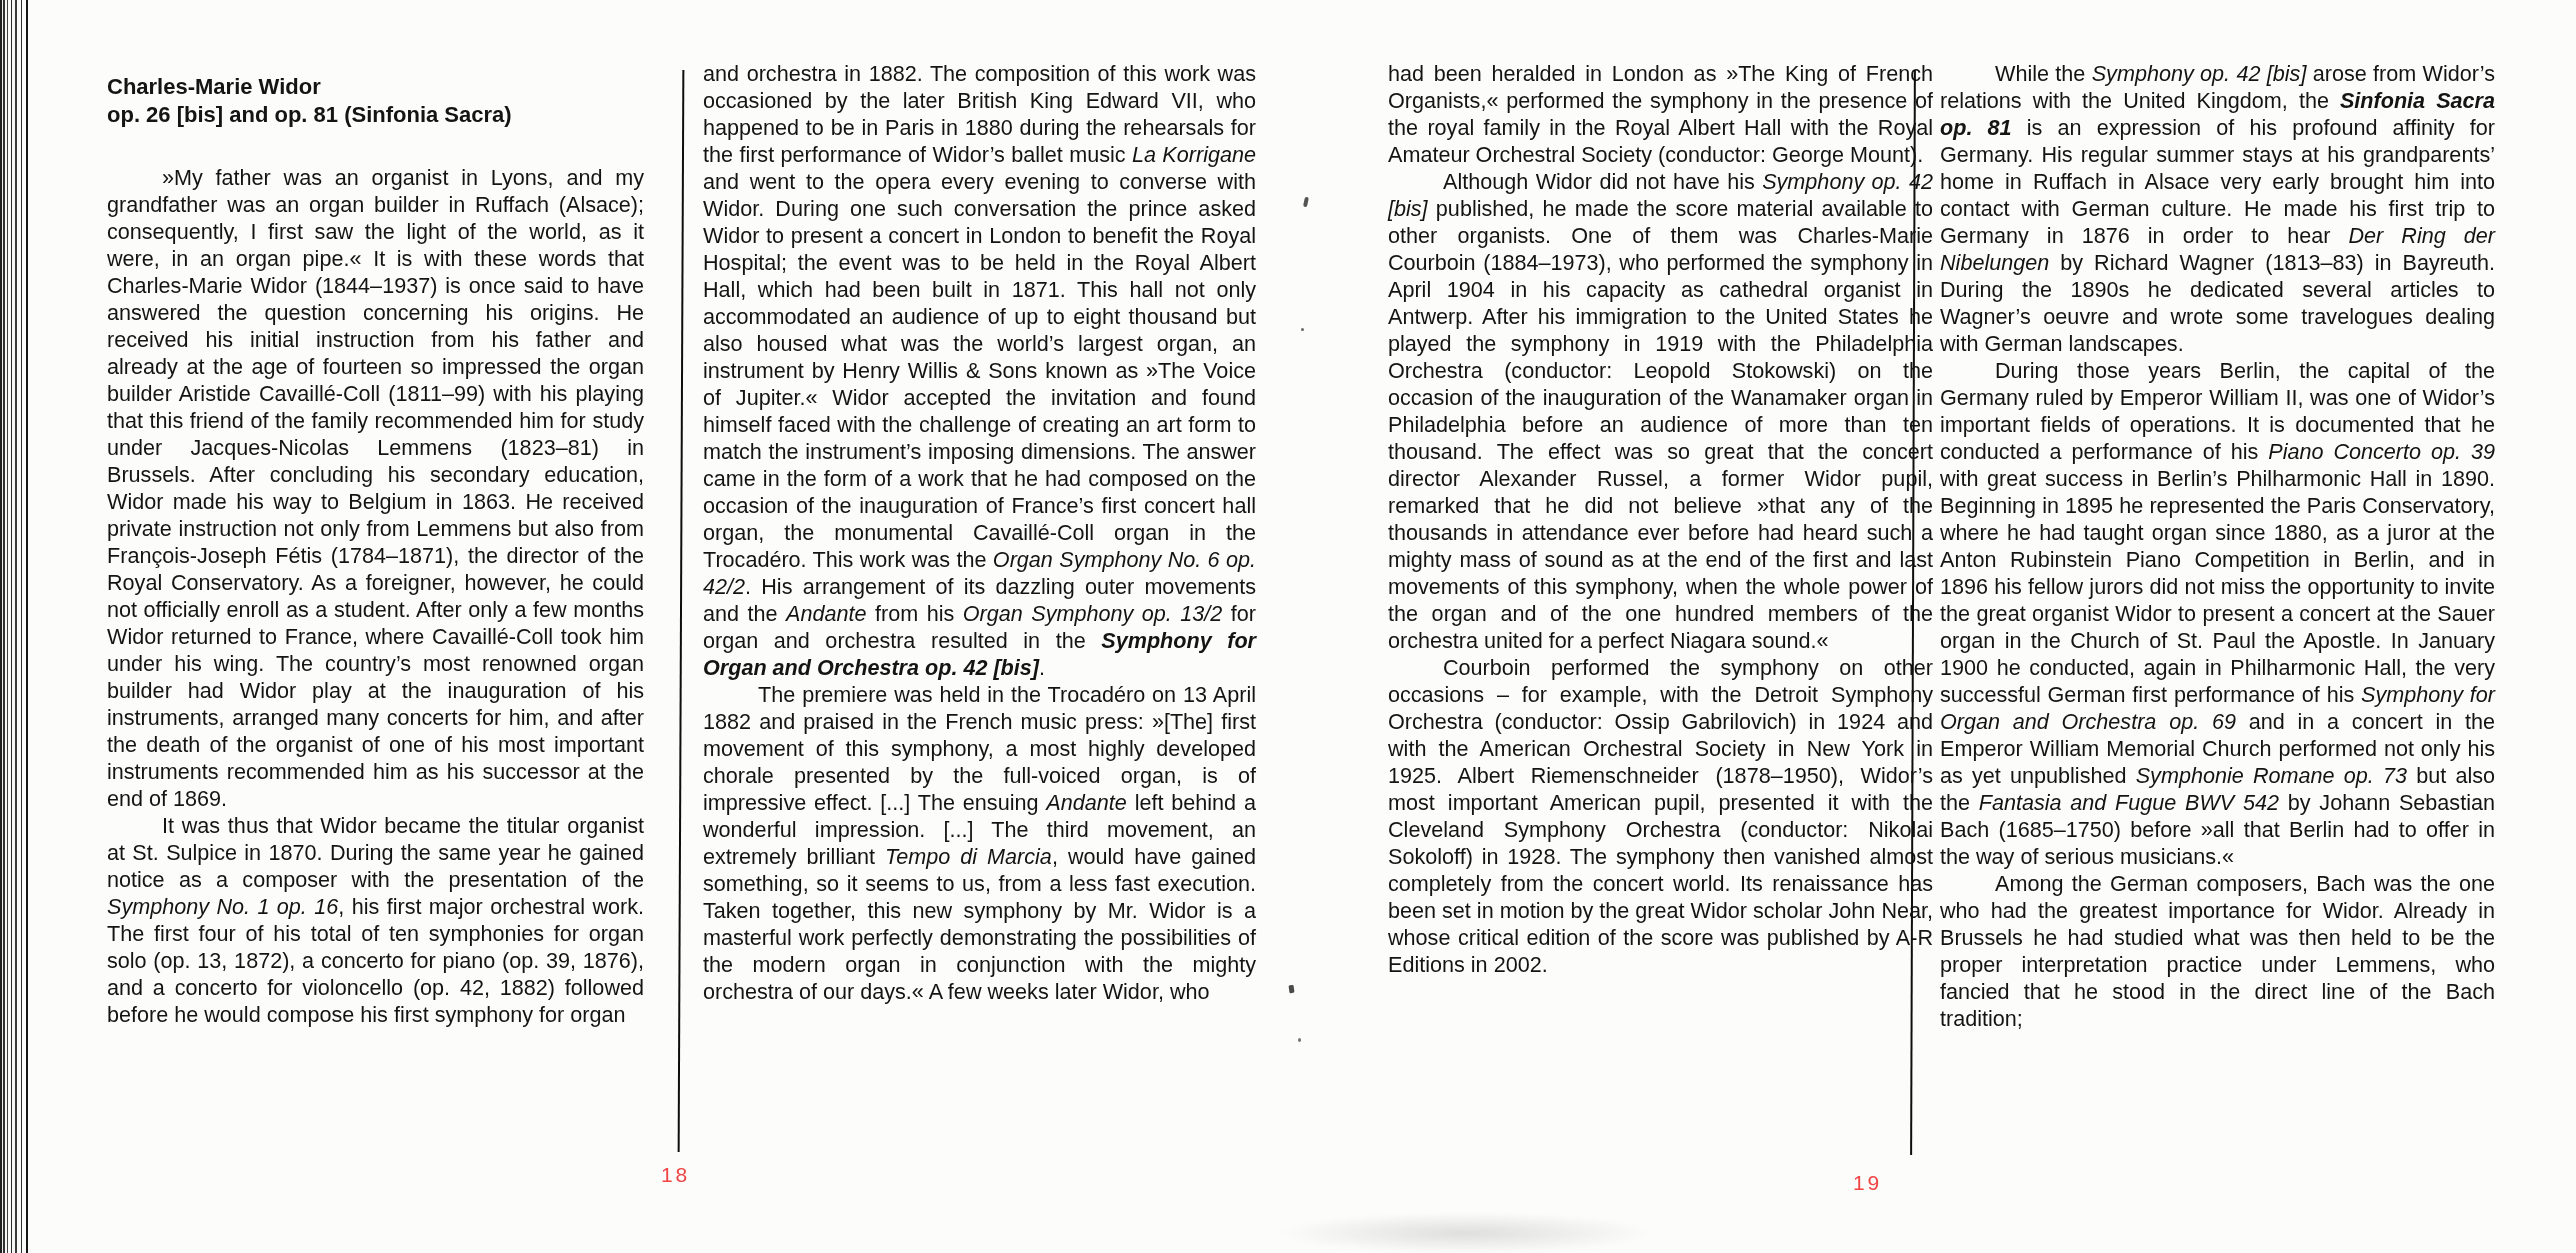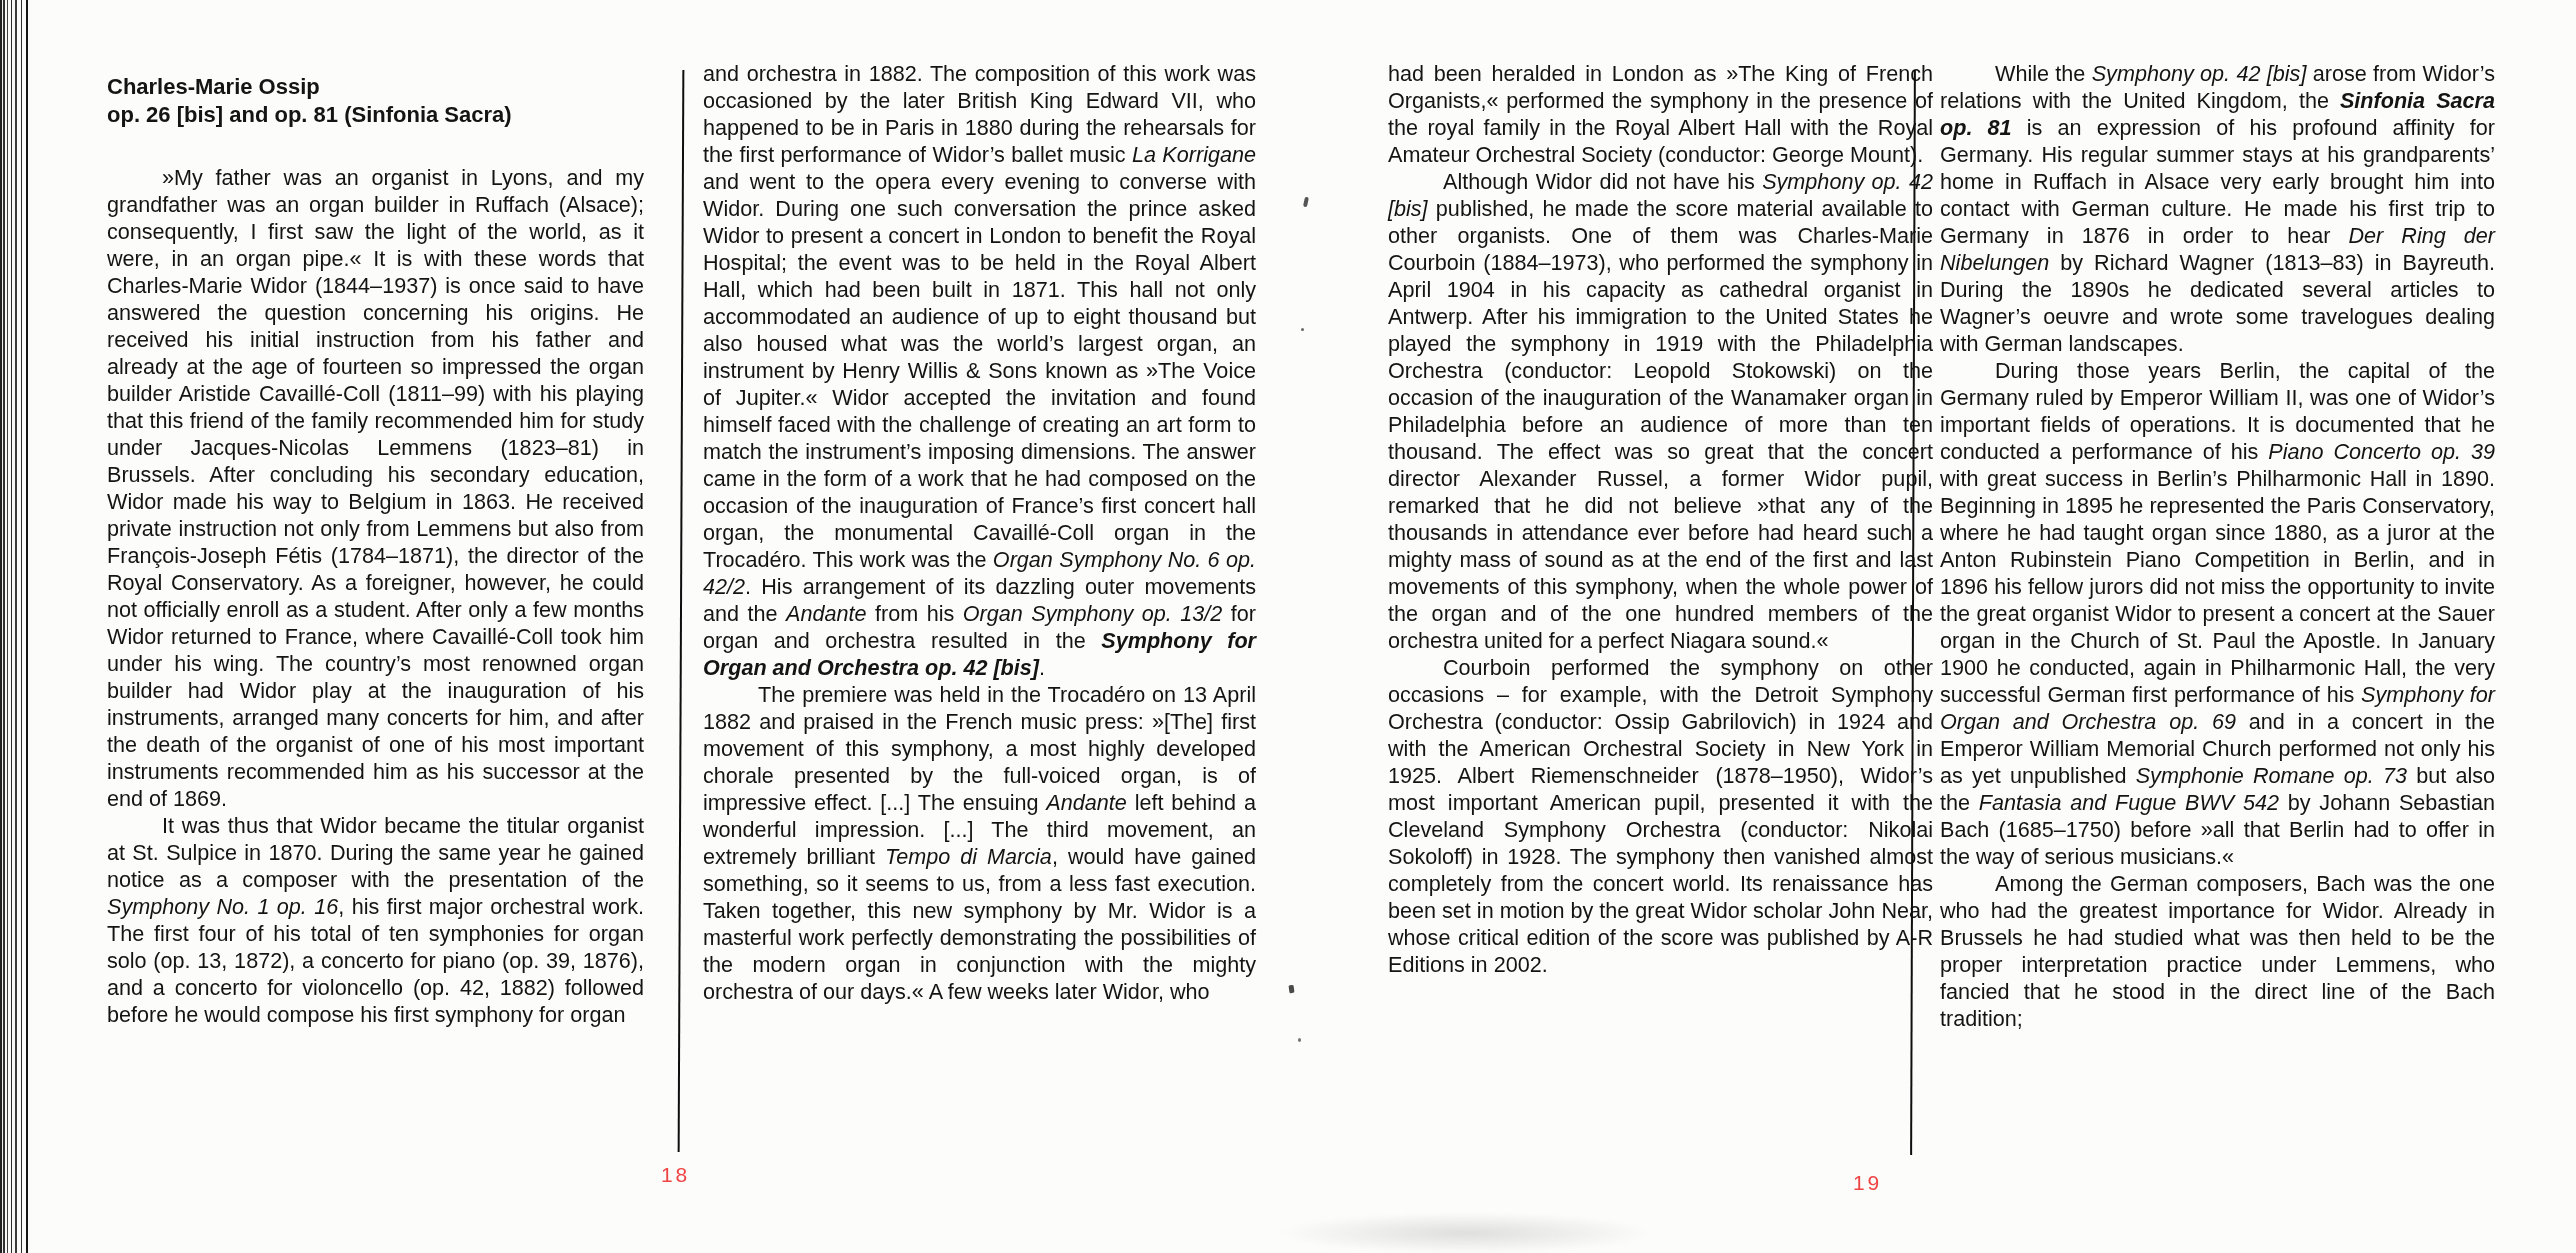--- a/index.html
+++ b/index.html
@@ -62,21 +62,21 @@
 </style>
 </head>
 <body>
 
 <div class="spread">
 
   <div class="binding"></div>
 
   <div class="column" id="col-1">
     <h1 class="heading">
-      <span>Charles-Marie Ossip</span>
+      <span>Charles-Marie Widor</span>
       <span>op. 26 [bis] and op. 81 (Sinfonia Sacra)</span>
     </h1>
     <div class="col-body">
         <p class="para indent"><span>»My father was an organist in Lyons, and my grandfather was an organ builder in Ruffach (Alsace); consequently, I first saw the light of the world, as it were, in an organ pipe.« It is with these words that Charles-Marie Widor (1844–1937) is once said to have answered the question concerning his origins. He received his initial instruction from his father and already at the age of fourteen so impressed the organ builder Aristide Cavaillé-Coll (1811–99) with his playing that this friend of the family recommended him for study under Jacques-Nicolas Lemmens (1823–81) in Brussels. After concluding his secondary education, Widor made his way to Belgium in 1863. He received private instruction not only from Lemmens but also from François-Joseph Fétis (1784–1871), the director of the Royal Conservatory. As a foreigner, however, he could not officially enroll as a student. After only a few months Widor returned to France, where Cavaillé-Coll took him under his wing. The country’s most renowned organ builder had Widor play at the inauguration of his instruments, arranged many concerts for him, and after the death of the organist of one of his most important instruments recommended him as his successor at the end of 1869.</span></p>
         <p class="para indent"><span>It was thus that Widor became the titular organist at St. Sulpice in 1870. During the same year he gained notice as a composer with the presentation of the </span><span class="seg-i">Symphony No. 1 op. 16</span><span>, his first major orchestral work. The first four of his total of ten symphonies for organ solo (op. 13, 1872), a concerto for piano (op. 39, 1876), and a concerto for violoncello (op. 42, 1882) followed before he would compose his first symphony for organ</span></p>
       </div>
   </div>
 
   <div class="column" id="col-2">
       <p class="para"><span>and orchestra in 1882. The composition of this work was occasioned by the later British King Edward VII, who happened to be in Paris in 1880 during the rehearsals for the first performance of Widor’s ballet music </span><span class="seg-i">La Korrigane</span><span> and went to the opera every evening to converse with Widor. During one such conversation the prince asked Widor to present a concert in London to benefit the Royal Hospital; the event was to be held in the Royal Albert Hall, which had been built in 1871. This hall not only accommodated an audience of up to eight thousand but also housed what was the world’s largest organ, an instrument by Henry Willis &amp; Sons known as »The Voice of Jupiter.« Widor accepted the invitation and found himself faced with the challenge of creating an art form to match the instrument’s imposing dimensions. The answer came in the form of a work that he had composed on the occasion of the inauguration of France’s first concert hall organ, the monumental Cavaillé-Coll organ in the Trocadéro. This work was the </span><span class="seg-i">Organ Symphony No. 6 op. 42/2</span><span>. His arrangement of its dazzling outer movements and the </span><span class="seg-i">Andante</span><span> from his </span><span class="seg-i">Organ Symphony op. 13/2</span><span> for organ and orchestra resulted in the </span><span class="seg-bi">Symphony for Organ and Orchestra op. 42 [bis]</span><span>.</span></p>

